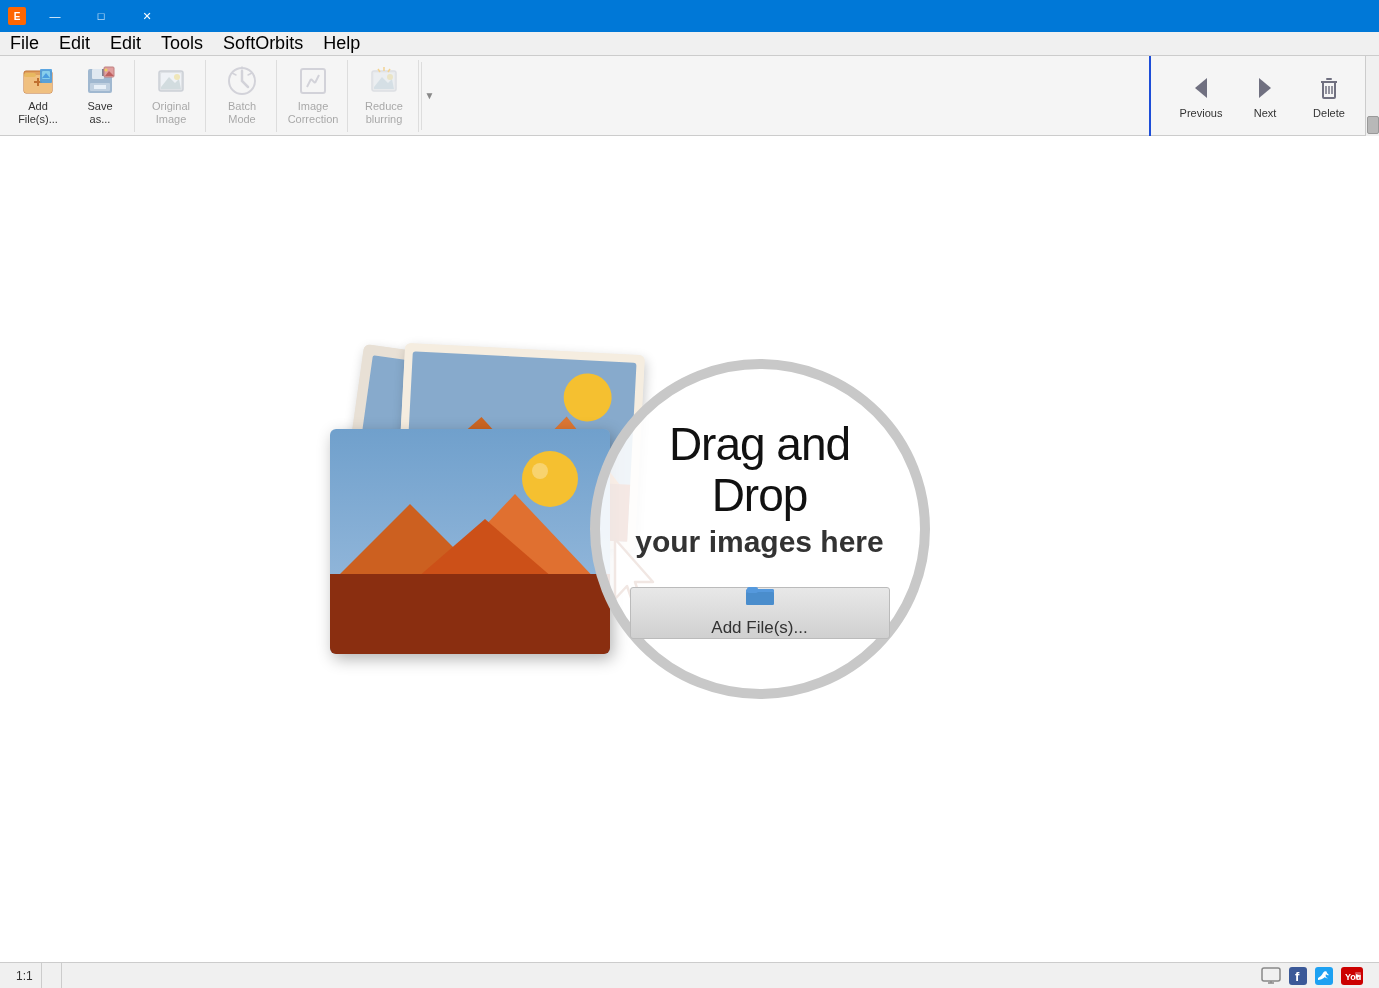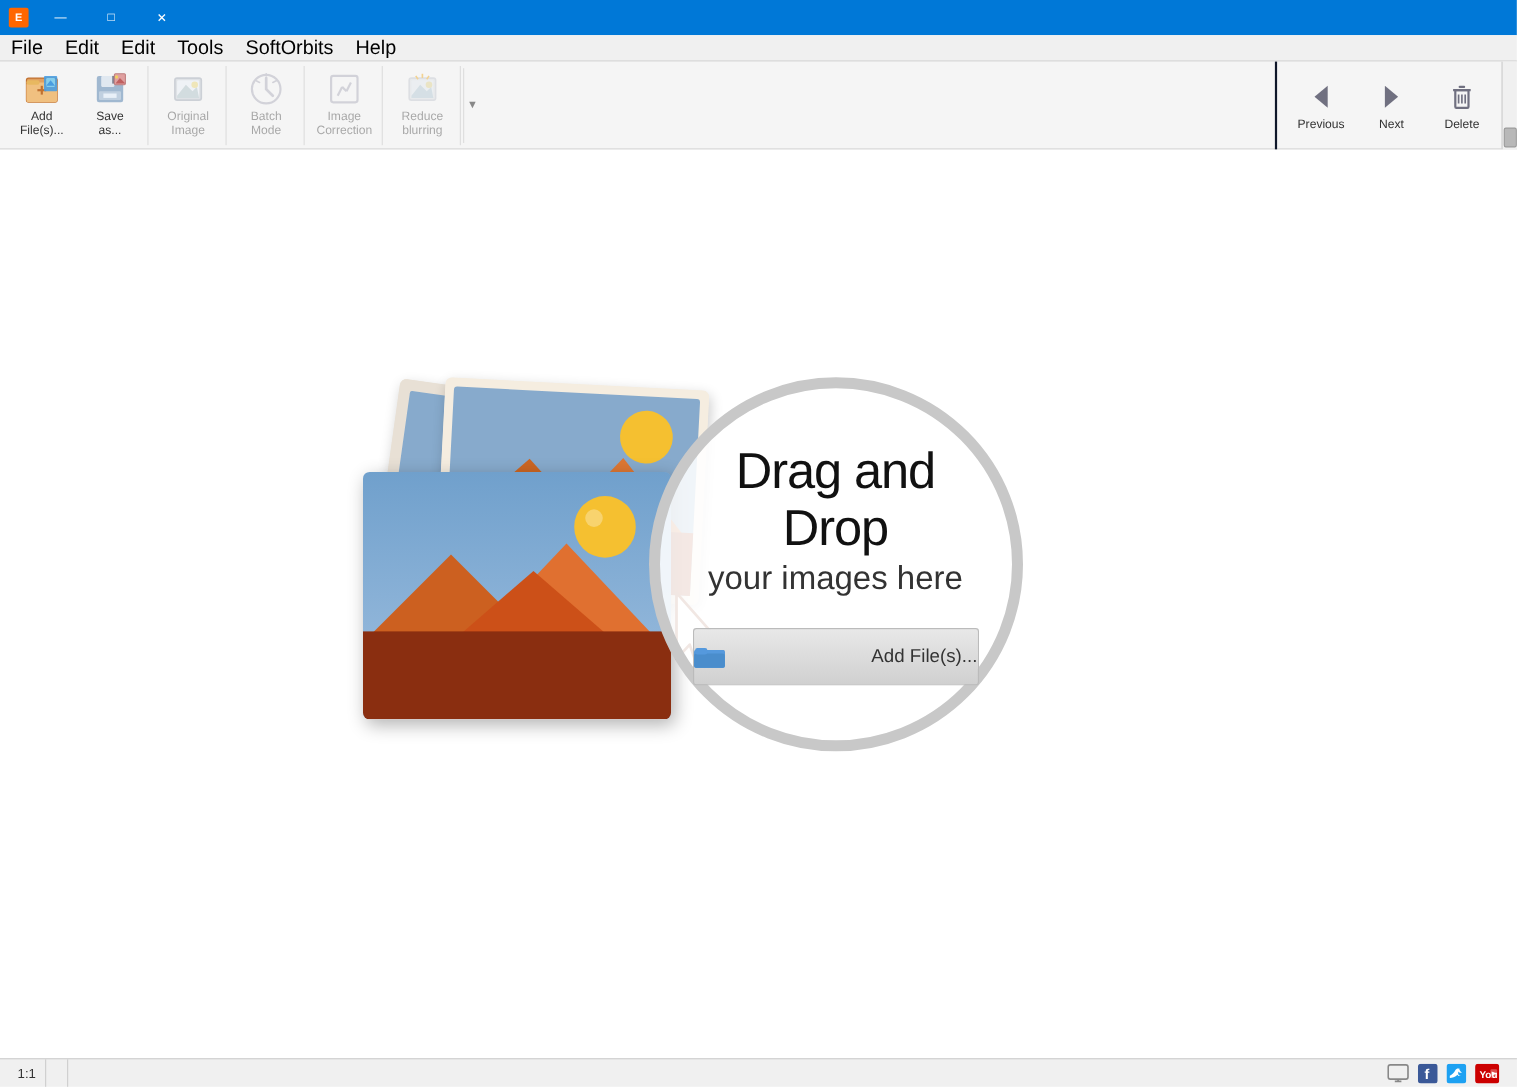--- a/index.html
+++ b/index.html
@@ -254,21 +254,21 @@
           <line x1="22" y1="4" x2="20" y2="7" stroke="#f0a000" stroke-width="1.5"></line>
           <line x1="10" y1="4" x2="12" y2="7" stroke="#f0a000" stroke-width="1.5"></line>
         </svg>
       </div>
       <span class="tb-label">Reduce<br>blurring</span>
     </div>
   </div>
 
   <div class="tb-expand">▼</div>
 
-  <div style="position:absolute; right:20px; top:0; height:80px; display:flex; align-items:center; gap:4px; border-left:2px solid #0f172a; padding-left:10px;">
+  <div style="position:absolute; right:20px; top:0; height:80px; display:flex; align-items:center; gap:4px; border-left:2px solid #1d4ed8; padding-left:20px;">
     <div class="tb-btn">
       <div class="tb-icon">
         <svg width="32" height="32" viewBox="0 0 32 32">
           <polygon points="22,6 10,16 22,26" fill="#707080"></polygon>
         </svg>
       </div>
       <span class="tb-label">Previous</span>
     </div>
     <div class="tb-btn">
       <div class="tb-icon">
@@ -352,26 +352,26 @@
       </svg>
     </div>
 
     <div style="position:absolute; left:305px; top:195px; z-index:4; pointer-events:none;">
       <svg width="70" height="100" viewBox="0 0 70 100">
 
         <polygon points="10,5 10,65 22,52 30,75 38,72 30,48 48,48" fill="white" stroke="#8a3a1a" stroke-width="2.5" stroke-linejoin="round"></polygon>
       </svg>
     </div>
 
-    <div style="position:absolute; left:290px; top:4px; width:340px; height:340px; border-radius:50%; border:10px solid #c8c8c8; background:rgba(255,255,255,0.88); z-index:10; display:flex; flex-direction:column; align-items:center; justify-content:center; padding:30px;">
+    <div style="position:absolute; left:290px; top:20px; width:340px; height:340px; border-radius:50%; border:10px solid #c8c8c8; background:rgba(255,255,255,0.88); z-index:10; display:flex; flex-direction:column; align-items:center; justify-content:center; padding:30px;">
       <div style="font-size:46px; font-weight:300; color:#111; letter-spacing:-1px; text-align:center; line-height:1.1;">
         <span>Drag and Drop</span>
       </div>
-      <div style="font-size:30px; font-weight:400; color:#333; text-align:center; margin-top:4px;">your images here</div>
-      <div style="margin-top:28px; width:260px; height:52px; background:linear-gradient(to bottom, #e8e8e8, #d0d0d0); border:1px solid #bbb; border-radius:3px; display:flex; align-items:center; justify-content:space-between; gap:12px; font-size:17px; color:#333; cursor:pointer;">
+      <div style="font-size:30px; font-weight:700; color:#333; text-align:center; margin-top:4px;">your images here</div>
+      <div style="margin-top:28px; width:260px; height:52px; background:linear-gradient(to bottom, #e8e8e8, #d0d0d0); border:1px solid #bbb; border-radius:3px; display:flex; align-items:center; justify-content:flex-end; gap:12px; font-size:17px; color:#333; cursor:pointer;flex-direction:column;">
         <span style="display:inline-block; width:28px; height:22px; position:relative;">
           <svg width="28" height="22" viewBox="0 0 28 22">
             <rect x="0" y="5" width="28" height="16" rx="2" fill="#4a8dcc"></rect>
             <rect x="0" y="5" width="28" height="16" rx="2" fill="#5599dd"></rect>
             <rect x="0" y="8" width="28" height="13" rx="2" fill="#4a8dcc"></rect>
             <rect x="1" y="3" width="11" height="6" rx="2" fill="#5599dd"></rect>
           </svg>
         </span>
         <span>Add File(s)...</span>
       </div>

